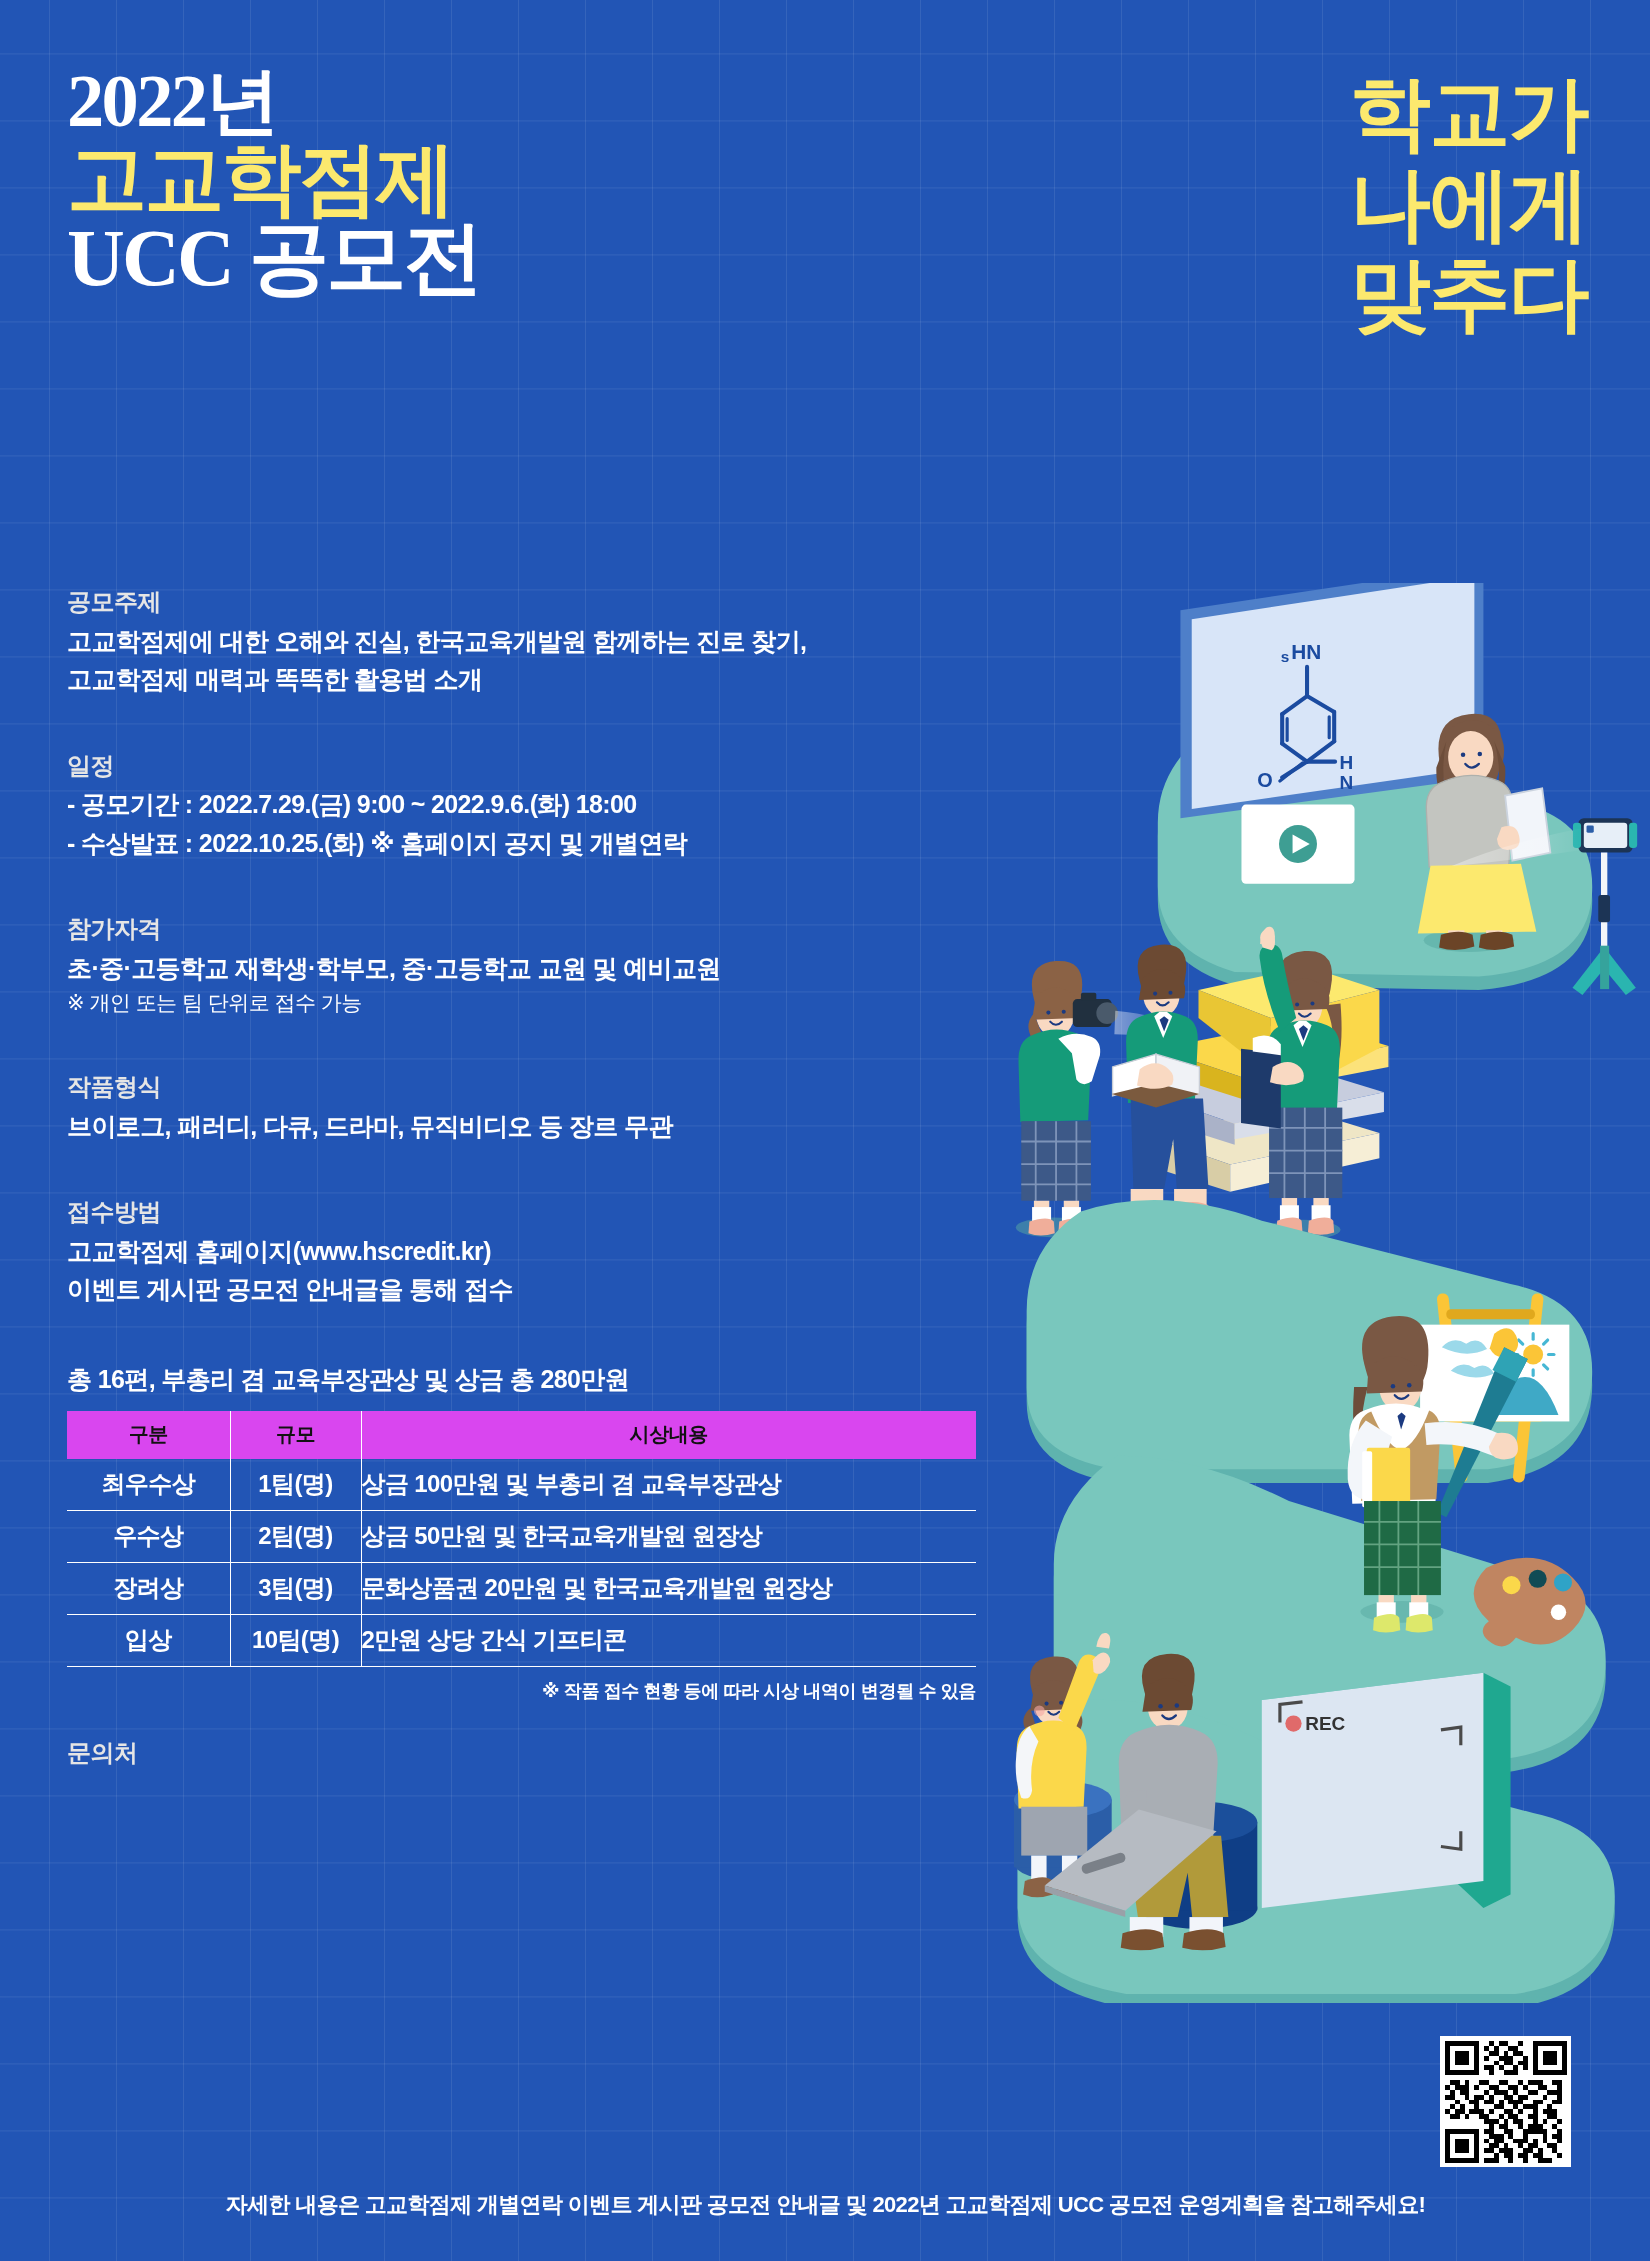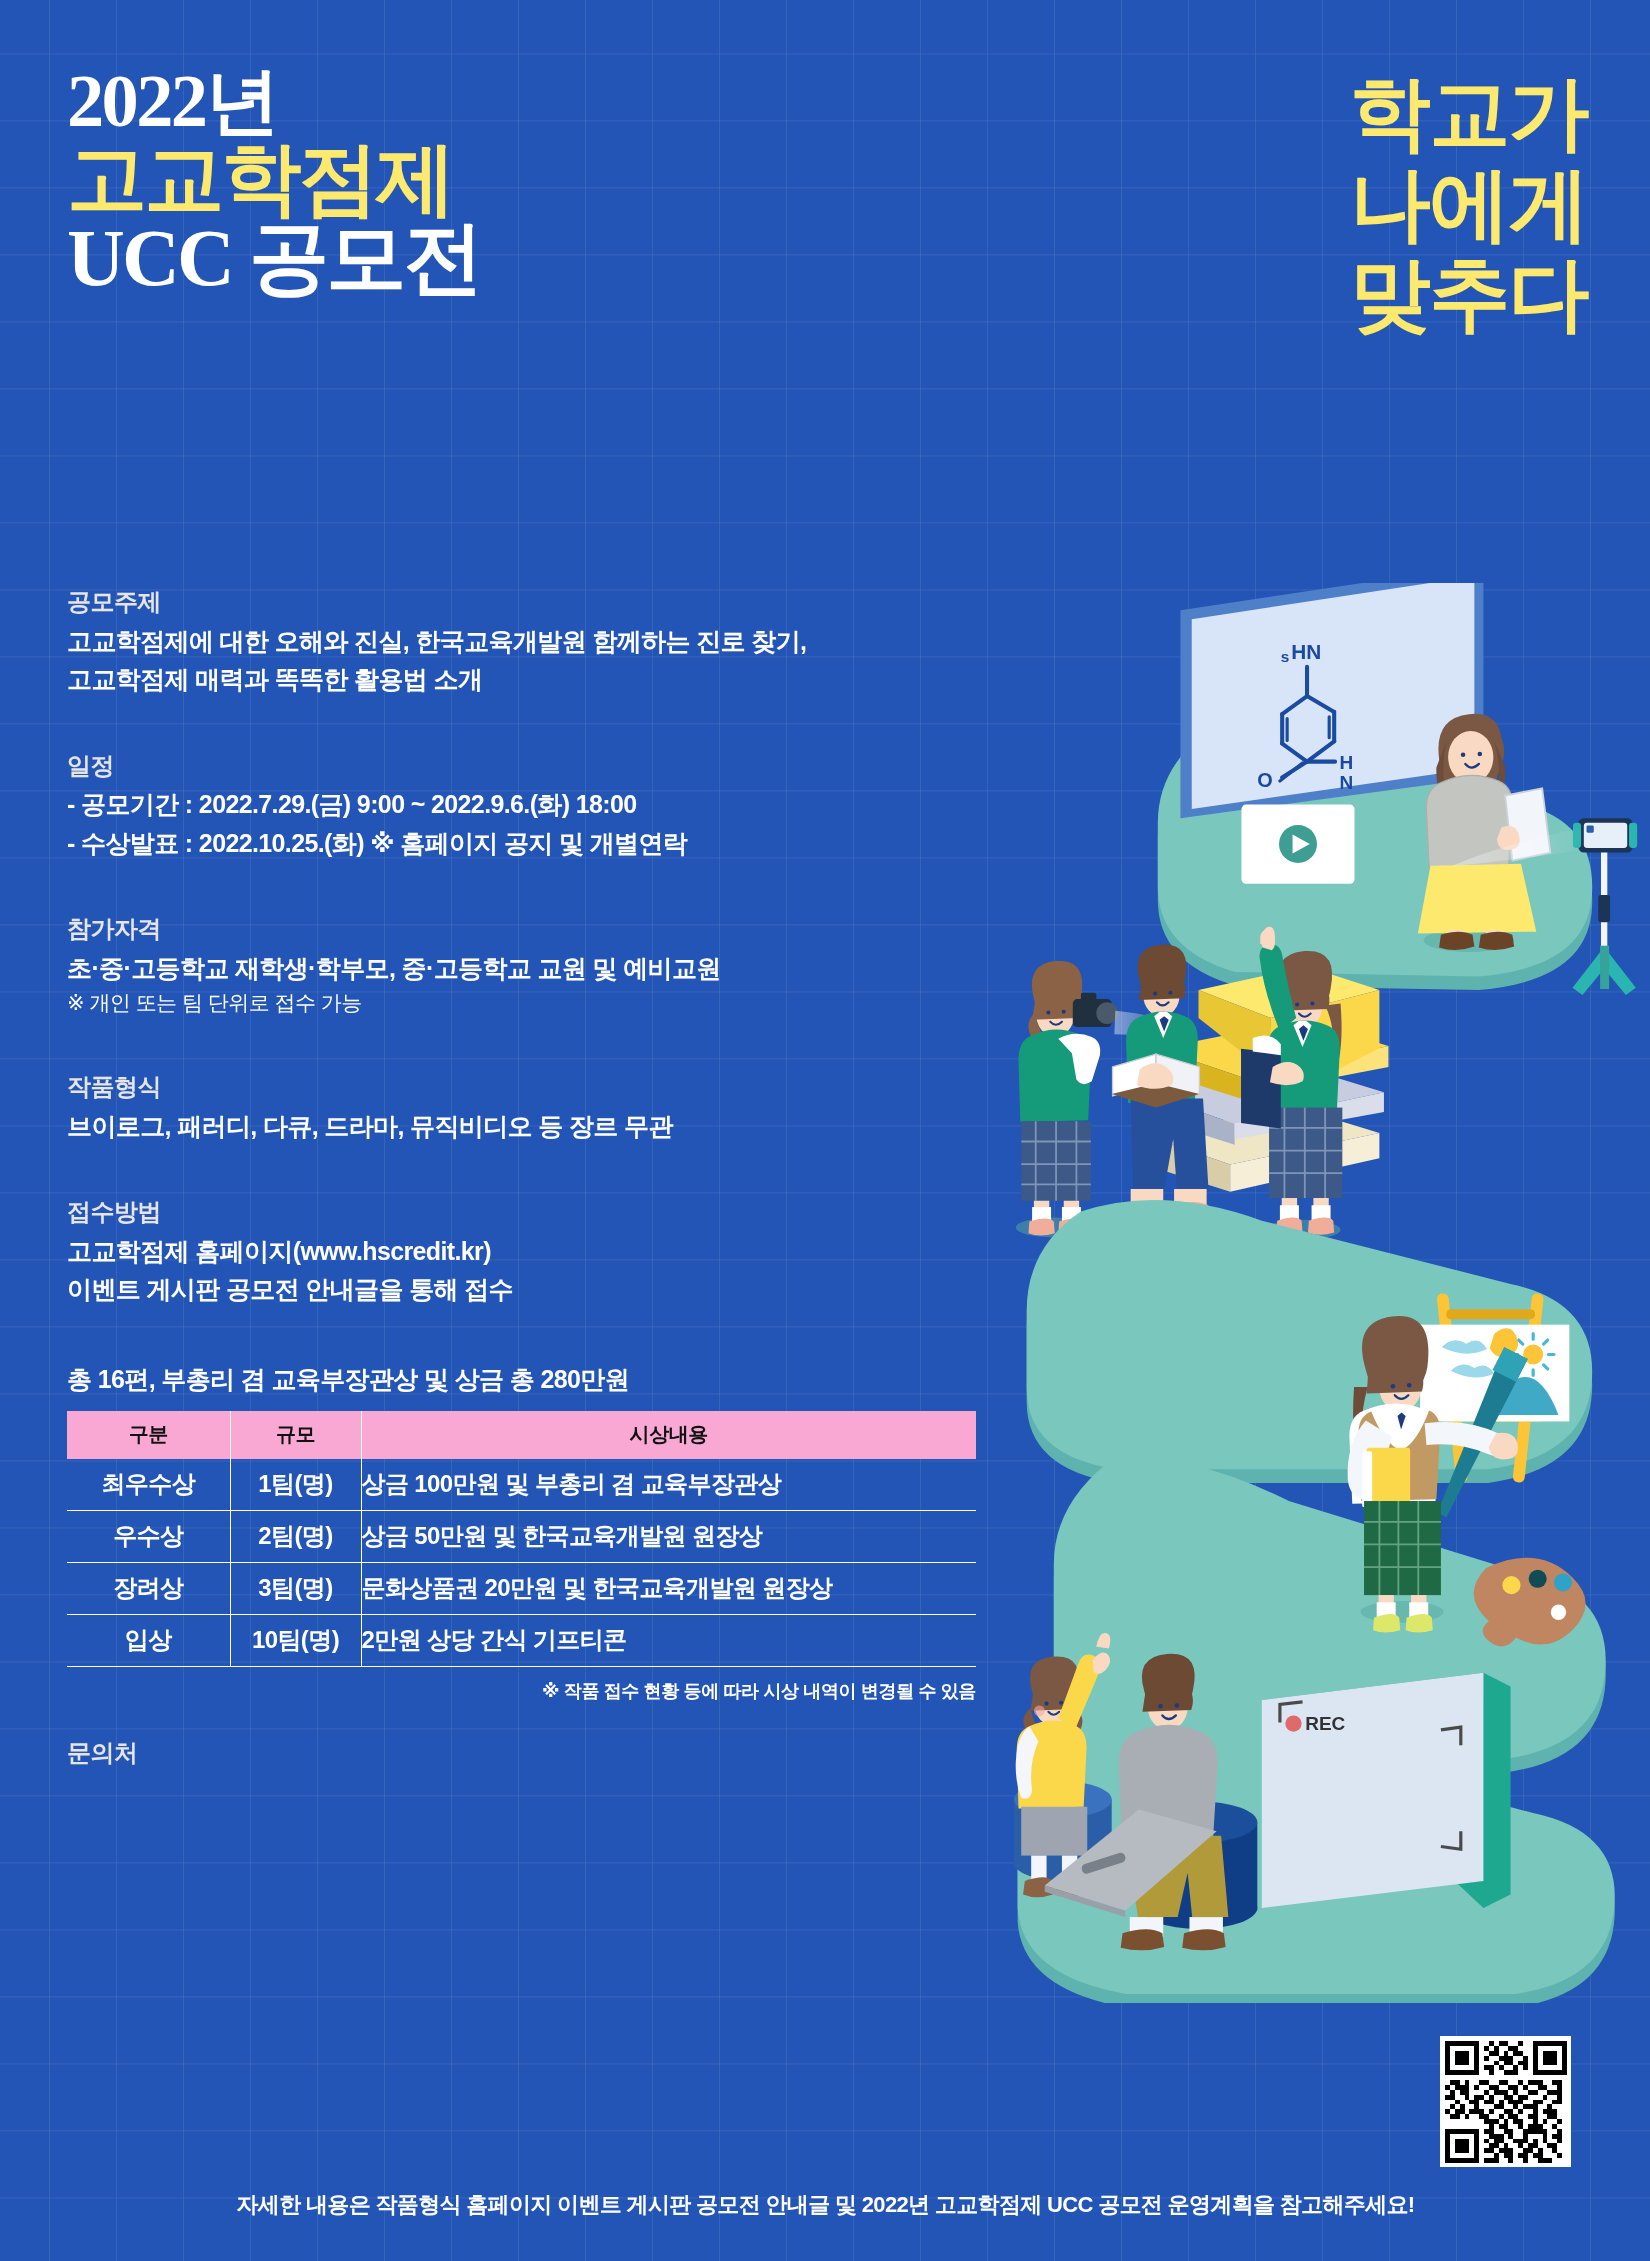--- a/index.html
+++ b/index.html
@@ -60,21 +60,21 @@
   .p.small{font-size:21px; font-weight:400;}
   .sp-lg{height:51px;}
 
   
   .table-wrap{margin-top:15.4px; width:909px;}
   table.prize{border-collapse:collapse; width:100%; table-layout:fixed;}
   table.prize col.c1{width:163px;}
   table.prize col.c2{width:131px;}
   table.prize col.c3{width:615px;}
   table.prize thead th{
-    background:#f9a8d4; color:#111111;
+    background:#d946ef; color:#111111;
     font-size:20px; font-weight:700; letter-spacing:-0.02em;
     padding:10px 0 11px 0; text-align:center;
     border-right:1.4px solid #ffffff;
   }
   table.prize thead th:last-child{border-right:none;}
   table.prize tbody td{
     color:#ffffff; font-size:24px; font-weight:700; letter-spacing:-0.025em;
     padding:9px 0 10px 0;
     border-top:1.4px solid #ffffff;
     border-right:1.4px solid #ffffff;
@@ -704,17 +704,17 @@
           <rect x="23" y="23" width="1" height="1"></rect>
         <rect x="8" y="24" width="3" height="1"></rect>
           <rect x="13" y="24" width="1" height="1"></rect>
           <rect x="16" y="24" width="1" height="1"></rect>
           <rect x="19" y="24" width="3" height="1"></rect>
       </g>
     </svg>
   </div>
 
   <div class="bottom-note">
-    <span>자세한 내용은 </span><b>작품형식 홈페이지 이벤트 게시판 공모전 안내글</b><span> 및 </span><b>2022년 고교학점제 UCC 공모전 운영계획</b><span>을 참고해주세요!</span>
+    <span>자세한 내용은 </span><b>고교학점제 개별연락 이벤트 게시판 공모전 안내글</b><span> 및 </span><b>2022년 고교학점제 UCC 공모전 운영계획</b><span>을 참고해주세요!</span>
   </div>
 
 </div>
 
 
 </body></html>

